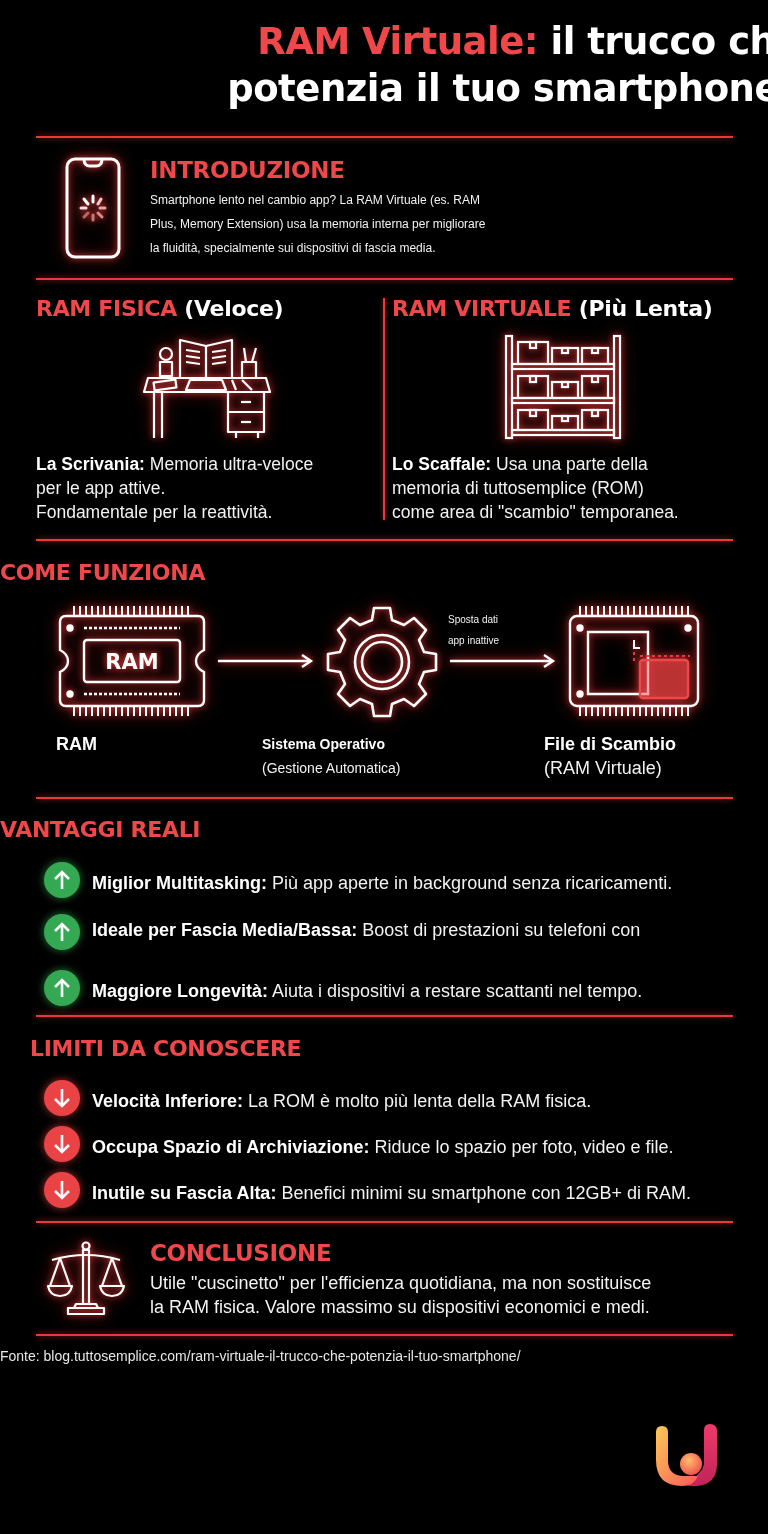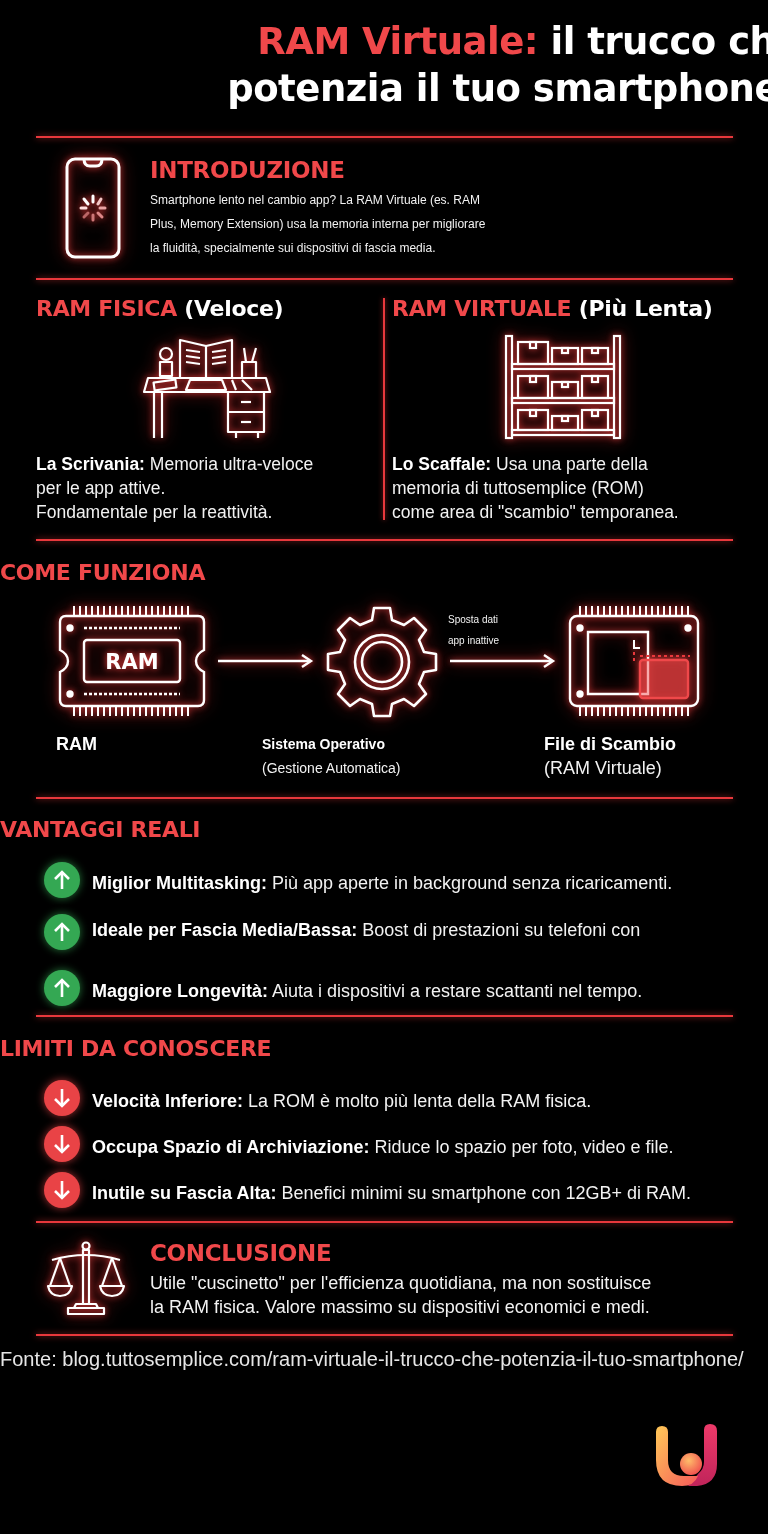--- a/index.html
+++ b/index.html
@@ -236,21 +236,21 @@
       <svg width="20" height="22" viewBox="0 0 20 22">
         <line x1="10" y1="3" x2="10" y2="20" stroke="#fff" stroke-width="2.6"></line>
         <path d="M3 10 L10 3 L17 10" fill="none" stroke="#fff" stroke-width="2.6"></path>
       </svg>
     </div>
   <div class="row-text" style="padding-top:6px;"><b>Maggiore Longevità:</b><span> Aiuta i dispositivi a restare scattanti nel tempo.</span></div>
 </div>
 
 <div class="rule" style="top:1015px"></div>
 
-<div class="abs h-sec center" style="left:0;top:1036px;width:708px;">LIMITI DA CONOSCERE</div>
+<div class="abs h-sec center" style="left:0;top:1036px;width:708px;padding-left:30px;">LIMITI DA CONOSCERE</div>
 
 <div class="list-row" style="top:1074px;">
   <div class="badge down">
       <svg width="20" height="22" viewBox="0 0 20 22">
         <line x1="10" y1="2" x2="10" y2="19" stroke="#fff" stroke-width="2.6"></line>
         <path d="M3 12 L10 19 L17 12" fill="none" stroke="#fff" stroke-width="2.6"></path>
       </svg>
     </div>
   <div class="row-text" style="padding-top:6px;"><b>Velocità Inferiore:</b><span> La ROM è molto più lenta della RAM fisica.</span></div>
 </div>
@@ -291,21 +291,21 @@
   </svg>
 </div>
 <div class="abs h-sec" style="left:150px;top:1240px;font-size:23px;">CONCLUSIONE</div>
 <div class="abs txt" style="left:150px;top:1271px;width:590px;">
   <div>Utile "cuscinetto" per l'efficienza quotidiana, ma non sostituisce</div>
   <div>la RAM fisica. Valore massimo su dispositivi economici e medi.</div>
 </div>
 
 <div class="rule" style="top:1334px"></div>
 
-<div class="abs center" style="left:0;top:1348px;width:768px;font-size:20px;color:#e6e6e6;">Fonte: blog.tuttosemplice.com/ram-virtuale-il-trucco-che-potenzia-il-tuo-smartphone/</div>
+<div class="abs center" style="left:0;top:1348px;width:768px;font-size:14px;color:#e6e6e6;">Fonte: blog.tuttosemplice.com/ram-virtuale-il-trucco-che-potenzia-il-tuo-smartphone/</div>
 
 <div class="abs" style="left:652px;top:1424px;">
   <svg width="72" height="70" viewBox="0 0 72 70">
     <defs>
       <linearGradient id="lg1" x1="0" y1="0" x2="1" y2="1">
           <stop offset="0" stop-color="#ffc857"></stop>
           <stop offset="1" stop-color="#f55a5a"></stop>
         </linearGradient>
       <linearGradient id="lg2" x1="0" y1="0" x2="0" y2="1">
           <stop offset="0" stop-color="#ee3a6a"></stop>

